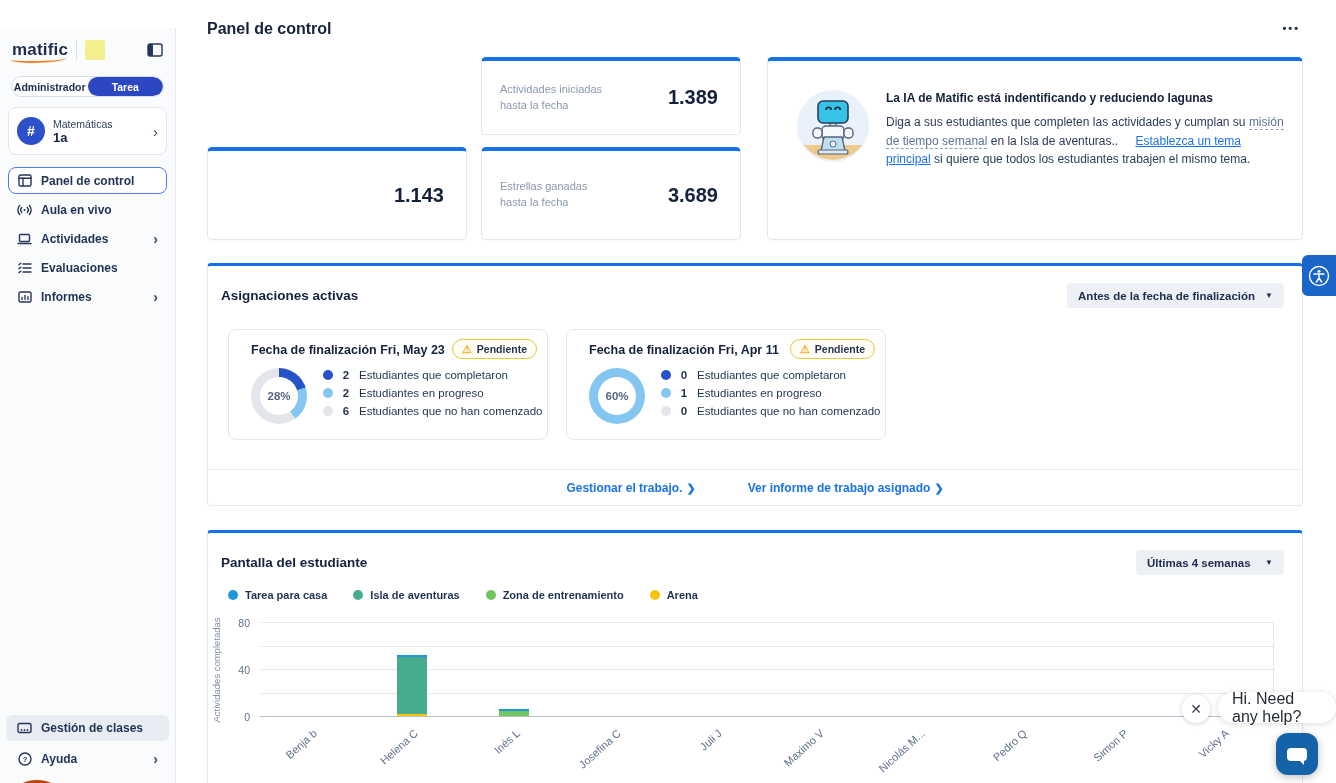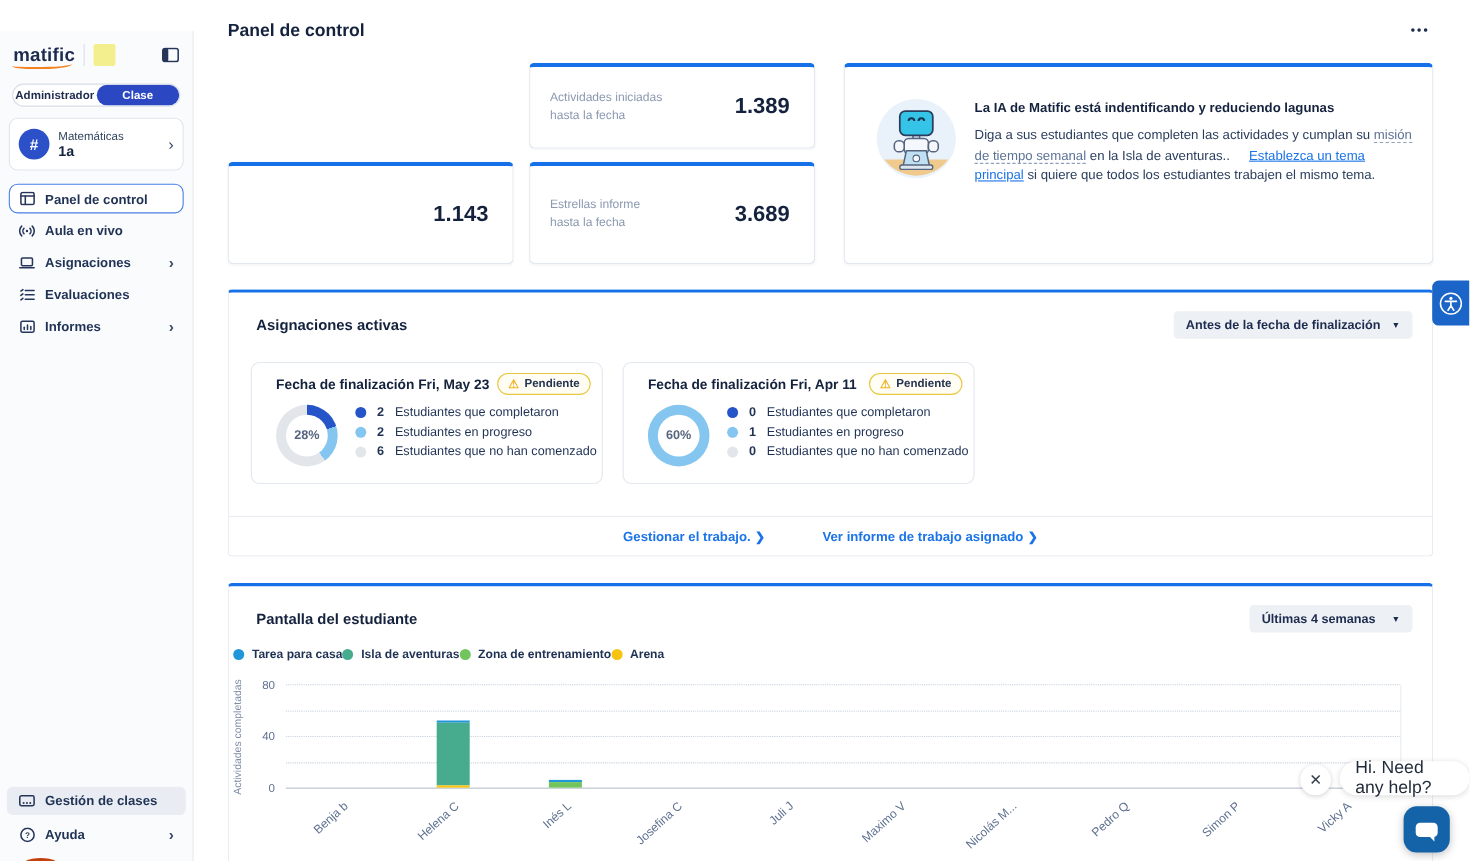--- a/index.html
+++ b/index.html
@@ -61,21 +61,21 @@
   .ai-text { position:absolute; left:118px; top:30px; width:402px; }
   .ai-title { font-size:12px; font-weight:700; color:#14223d; margin-bottom:8px; }
   .ai-body { font-size:12px; line-height:1.55; color:#2a3d5c; }
   .ai-link-dashed { color:#5d7396; border-bottom:1px dashed #8fa0ba; cursor:pointer; }
   .ai-link-blue { color:#1a73e8; text-decoration:underline; cursor:pointer;margin-left:14px; }
 
   .section { position:absolute; left:31px; background:#fff; border:1px solid #e4e8ef; border-top:3px solid #1670e8;
              border-radius:4px; width:1096px; }
   #sec-assignments { top:263px; height:243px; }
   #sec-students { top:530px; height:300px; }
-  .sec-title { position:absolute; left:25px; top:22px; font-size:13.5px; font-weight:700; color:#14223d; }
+  .sec-title { position:absolute; left:13px; top:22px; font-size:13.5px; font-weight:700; color:#14223d; }
   .dropdown { position:absolute; right:18px; top:17px; height:25px; display:flex; align-items:center; gap:10px;
               padding:0 11px; background:#edf0f4; border-radius:4px; font-size:11.5px; font-weight:700;
               color:#1d2b4f; cursor:pointer; }
   .caret { font-size:8px; color:#1d2b4f; }
 
   .assign-card { position:absolute; top:63px; width:320px; height:111px; border:1px solid #e3e7ee;
                  border-radius:8px; background:#fff; }
   .ac-title { position:absolute; left:22px; top:13px; font-size:12.5px; font-weight:700; color:#14223d; }
   .badge { position:absolute; right:10px; top:9px; display:flex; align-items:center; gap:5px; height:20px;
            padding:0 9px; border:1px solid #e7c83f; border-radius:11px; background:#fffdf4;
@@ -87,21 +87,21 @@
                 font-size:11.5px; font-weight:600; color:#56657f; }
   .ac-legend { position:absolute; left:94px; top:39px; display:flex; flex-direction:column; gap:6px; }
   .ac-row { display:flex; align-items:center; gap:8px; font-size:11.5px; color:#1f3254; }
   .dot { width:10px; height:10px; border-radius:50%; flex:none; }
   .ac-count { font-weight:700; width:10px; text-align:center; color:#1f3254; }
   .sec-footer { position:absolute; left:0; right:0; bottom:0; height:36px; border-top:1px solid #e8ecf1;
                 display:flex; align-items:center; justify-content:center; gap:52px; }
   .blue-link { font-size:12px; font-weight:700; color:#1a73e8; cursor:pointer; }
   .blue-link .arr { font-size:11px; margin-left:4px; }
 
-  .chart-legend { position:absolute; left:4px; top:56px; display:flex; align-items:center;text-align:center; }
+  .chart-legend { position:absolute; left:20px; top:56px; display:flex; gap:26px; align-items:center;text-align:center; }
   .cl-item { display:flex; align-items:center; gap:7px; font-size:11px; font-weight:700; color:#1f3254; }
   .cl-dot { width:10px; height:10px; border-radius:50%; }
 
   .chart-wrap { position:absolute; left:14px; top:90px; width:1062px; height:180px; }
   .ylab { position:absolute; left:-70px; top:41px; width:130px; height:12px; text-align:center;
           transform:rotate(-90deg); font-size:9.5px; color:#7e8ca6; }
   #yticks { position:absolute; left:0; top:0; width:28px; height:94px; }
   .ytick { position:absolute; right:0; width:28px; text-align:right; font-size:10.5px; color:#5f7190; }
   #plot { position:absolute; left:38px; top:0; width:1014px; height:94px; border-right:1px solid #e7ecf2; }
   .gridline { position:absolute; left:0; right:0; height:0; border-top:1px dotted #c8d1dc; }
@@ -143,21 +143,21 @@
       <div class="collapse-btn">
         <svg class="ic" width="16" height="14" viewBox="0 0 16 14">
             <rect x="1" y="1" width="14" height="12" rx="2"></rect>
             <rect x="1" y="1" width="5" height="12" rx="1.5" fill="#26365a" stroke="none"></rect>
           </svg>
       </div>
     </div>
 
     <div class="toggle">
       <div class="t-left">Administrador</div>
-      <div class="t-right">Clase</div>
+      <div class="t-right">Tarea</div>
     </div>
 
     <div class="class-card">
       <div class="class-ic">#</div>
       <div>
         <div class="cls-sub">Matemáticas</div>
         <div class="cls-name">1a</div>
       </div>
       <span class="chev">›</span>
     </div>
@@ -185,21 +185,21 @@
         </span>
         <span>Aula en vivo</span>
       </div>
       <div class="menu-item">
         <span class="mi-icon">
           <svg class="ic" width="15" height="12" viewBox="0 0 15 12">
               <rect x="2.5" y="1.5" width="10" height="7" rx="1"></rect>
               <line x1="1" y1="10.5" x2="14" y2="10.5"></line>
             </svg>
         </span>
-        <span>Asignaciones</span>
+        <span>Actividades</span>
         <span class="chev">›</span>
       </div>
       <div class="menu-item">
         <span class="mi-icon">
           <svg class="ic" width="14" height="12" viewBox="0 0 14 12">
               <line x1="5" y1="2" x2="13" y2="2"></line>
               <line x1="5" y1="6" x2="13" y2="6"></line>
               <line x1="5" y1="10" x2="13" y2="10"></line>
               <line x1="1" y1="2.6" x2="2.8" y2="1.2"></line>
               <line x1="1" y1="6.6" x2="2.8" y2="5.2"></line>
@@ -257,21 +257,21 @@
     <div class="kebab">•••</div>
 
     <div class="stat-card" style="left:305px; top:57px; height:78px;">
       <div class="stat-label">Actividades iniciadas hasta la fecha</div>
       <div class="stat-value">1.389</div>
     </div>
     <div class="stat-card" style="left:31px; top:147px; height:93px;">
       <div class="stat-value">1.143</div>
     </div>
     <div class="stat-card" style="left:305px; top:147px; height:93px;">
-      <div class="stat-label">Estrellas informe hasta la fecha</div>
+      <div class="stat-label">Estrellas ganadas hasta la fecha</div>
       <div class="stat-value">3.689</div>
     </div>
 
     <div class="ai-banner">
       <div class="robot-wrap">
         <svg width="74" height="74" viewBox="0 0 74 74">
           <circle cx="37" cy="37" r="36" fill="#e9f1fb"></circle>
           <path d="M8 56 a36 36 0 0 0 58 0 z" fill="#f0ca8d"></path>
           <rect x="34" y="30" width="6" height="8" fill="#cfd8e4" stroke="#55657f" stroke-width="1.4"></rect>
           <rect x="22" y="12" width="30" height="22" rx="5" fill="#35c3e8" stroke="#2a3d5c" stroke-width="1.6"></rect>

